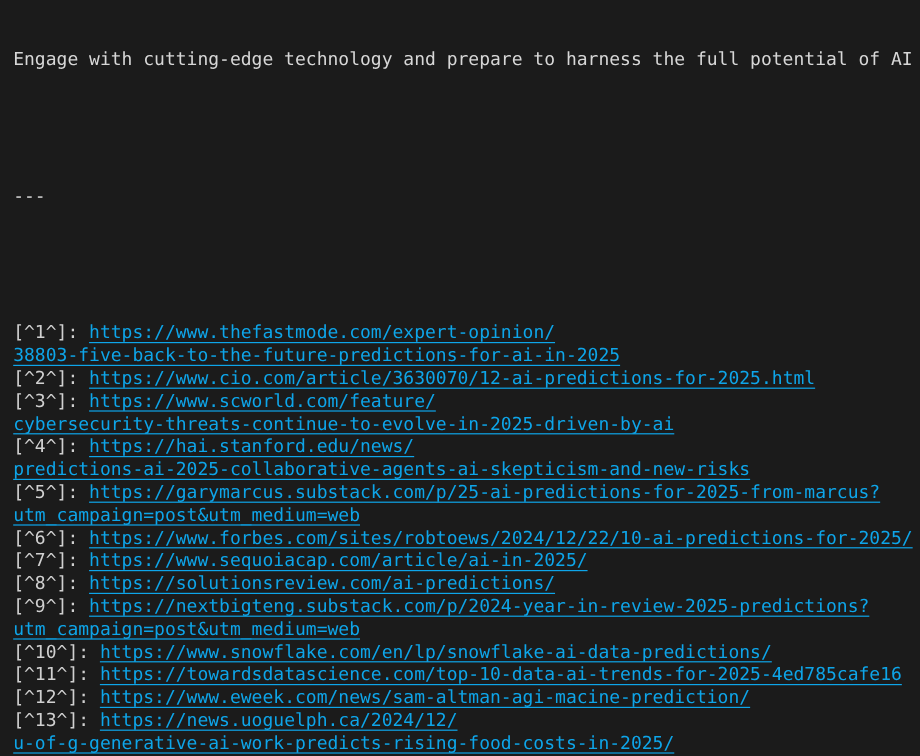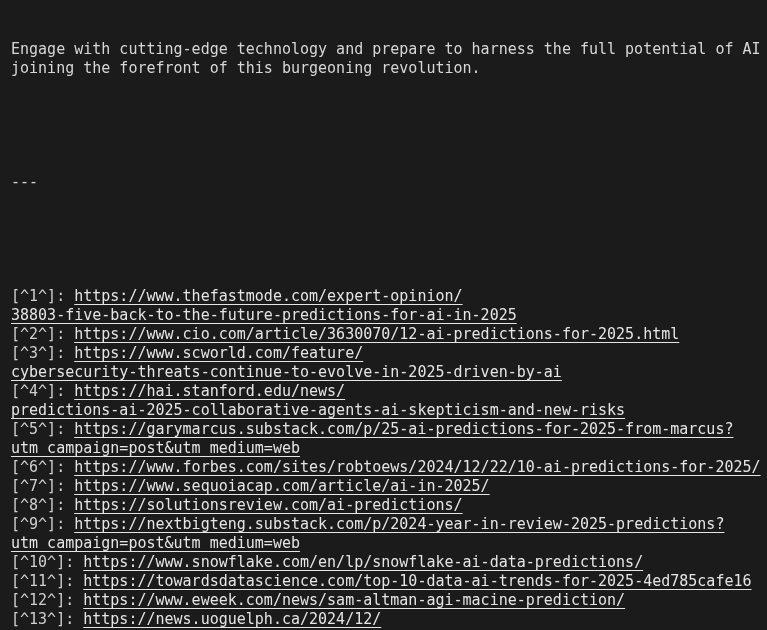--- a/index.html
+++ b/index.html
@@ -29,32 +29,32 @@
   .blank {
     height: 19px;
   }
   .plain {
     color: #d7d7d7;
   }
   .marker {
     color: #d0d0d0;
   }
   .url {
-    color: #e5e5e5;
+    color: #0ea5e9;
     text-decoration: underline;
     text-decoration-thickness: 1px;
     text-underline-offset: 3px;
     text-align: center;
   }
   .sep {
     color: #d7d7d7;
   }
 </style>
 </head>
 <body>
 
 <div id="terminal">
-  <div id="paragraph-block"><div class="line plain">Engage with cutting-edge technology and prepare to harness the full potential of AI by</div><div class="line plain">joining the forefront of this burgeoning revolution.</div></div>
+  <div id="paragraph-block"><div class="line plain">Engage with cutting-edge technology and prepare to harness the full potential of AI by</div></div>
   <div class="blank"></div>
   <div class="line sep">---</div>
   <div class="blank"></div>
   <div id="references-block"><div class="line"><span class="marker">[^1^]:</span> <span class="url">https://www.thefastmode.com/expert-opinion/</span></div><div class="line"><span class="url">38803-five-back-to-the-future-predictions-for-ai-in-2025</span></div><div class="line"><span class="marker">[^2^]:</span> <span class="url">https://www.cio.com/article/3630070/12-ai-predictions-for-2025.html</span></div><div class="line"><span class="marker">[^3^]:</span> <span class="url">https://www.scworld.com/feature/</span></div><div class="line"><span class="url">cybersecurity-threats-continue-to-evolve-in-2025-driven-by-ai</span></div><div class="line"><span class="marker">[^4^]:</span> <span class="url">https://hai.stanford.edu/news/</span></div><div class="line"><span class="url">predictions-ai-2025-collaborative-agents-ai-skepticism-and-new-risks</span></div><div class="line"><span class="marker">[^5^]:</span> <span class="url">https://garymarcus.substack.com/p/25-ai-predictions-for-2025-from-marcus?</span></div><div class="line"><span class="url">utm_campaign=post&amp;utm_medium=web</span></div><div class="line"><span class="marker">[^6^]:</span> <span class="url">https://www.forbes.com/sites/robtoews/2024/12/22/10-ai-predictions-for-2025/</span></div><div class="line"><span class="marker">[^7^]:</span> <span class="url">https://www.sequoiacap.com/article/ai-in-2025/</span></div><div class="line"><span class="marker">[^8^]:</span> <span class="url">https://solutionsreview.com/ai-predictions/</span></div><div class="line"><span class="marker">[^9^]:</span> <span class="url">https://nextbigteng.substack.com/p/2024-year-in-review-2025-predictions?</span></div><div class="line"><span class="url">utm_campaign=post&amp;utm_medium=web</span></div><div class="line"><span class="marker">[^10^]:</span> <span class="url">https://www.snowflake.com/en/lp/snowflake-ai-data-predictions/</span></div><div class="line"><span class="marker">[^11^]:</span> <span class="url">https://towardsdatascience.com/top-10-data-ai-trends-for-2025-4ed785cafe16</span></div><div class="line"><span class="marker">[^12^]:</span> <span class="url">https://www.eweek.com/news/sam-altman-agi-macine-prediction/</span></div><div class="line"><span class="marker">[^13^]:</span> <span class="url">https://news.uoguelph.ca/2024/12/</span></div><div class="line"><span class="url">u-of-g-generative-ai-work-predicts-rising-food-costs-in-2025/</span></div></div>
 </div>
 
 </body></html>

